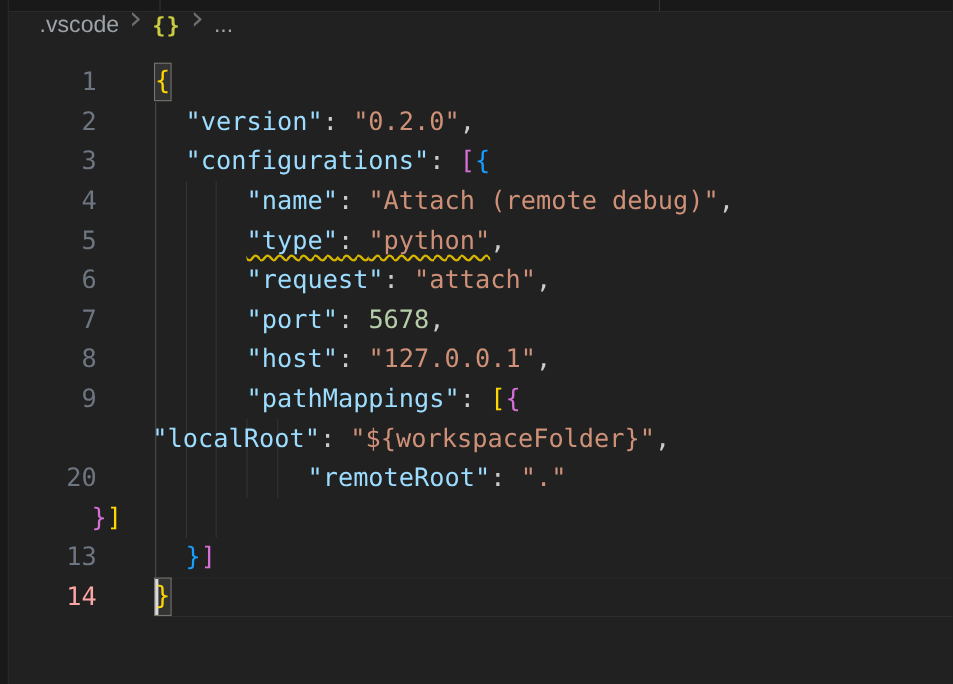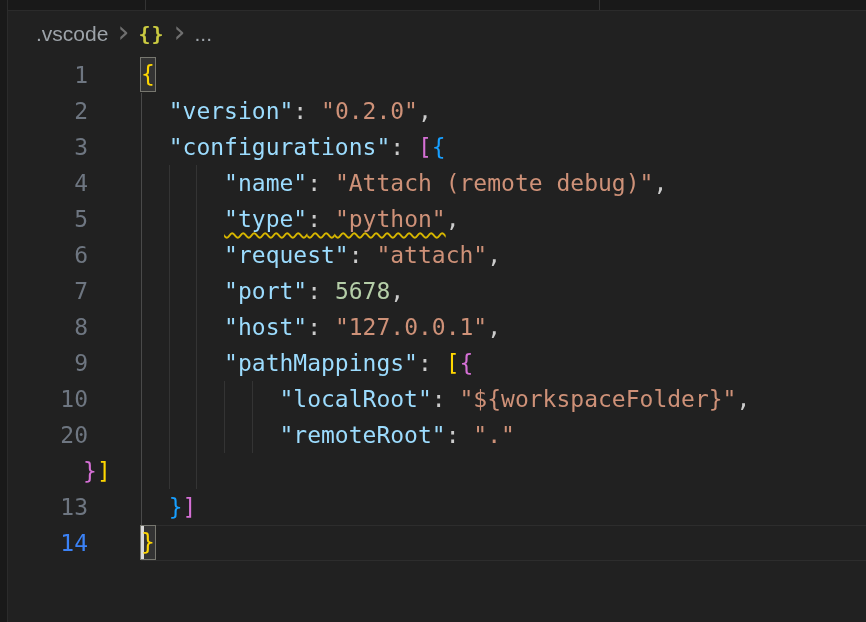--- a/index.html
+++ b/index.html
@@ -11,37 +11,37 @@
   
   .tab-bar{position:absolute;top:0;left:0;right:0;height:10px;background:#191919;border-bottom:1px solid #2b2b2b;}
   .tab-sep{position:absolute;top:0;width:1px;height:10px;background:#343434;}
   .tab-sep.s1{left:145px;}
   .tab-sep.s2{left:599px;}
   
   .left-strip{position:absolute;top:0;left:0;width:7px;height:622px;background:#191919;border-right:1px solid #2b2b2b;z-index:6;}
   
   .breadcrumbs{
     position:absolute;top:11px;left:0;right:0;height:46px;
-    display:flex;align-items:center;padding-left:36px;gap:9px;
+    display:flex;align-items:flex-start;padding-left:36px;gap:9px;
     font-family:"Liberation Sans",sans-serif;font-size:21px;color:#9da3a9;
     background:#212121;
   }
   .crumb{color:#9da3a9;cursor:pointer;}
   .chevron{color:#6f6f6f;font-size:30px;line-height:20px;font-family:"DejaVu Sans",sans-serif;margin-top:-4px;}
   .json-icon{color:#cbcb41;font-size:20px;font-weight:bold;font-family:"DejaVu Sans Mono",monospace;letter-spacing:1px;}
   
   .editor{position:absolute;top:57px;left:0;right:0;bottom:0;background:#212121;}
   .lines{position:relative;}
   .guides{position:absolute;left:141px;top:0;bottom:0;z-index:0;}
   .guide{position:absolute;width:1px;background:#343434;}
   .guide.active{background:#4a4a4a;}
   .line{display:flex;height:36px;line-height:36px;font-size:23px;position:relative;z-index:1;}
   .num{width:141px;padding-right:53px;text-align:right;color:#6e7681;box-sizing:border-box;flex:none;user-select:none;}
   .code{flex:1;white-space:pre;color:#cccccc;}
-  .line.active .num{color:#3b82f6;padding-left:28px;}
+  .line.active .num{color:#fca5a5;padding-left:28px;}
   .line.active .code{box-shadow:inset 0 1px 0 #2d2d2d, inset 0 -1px 0 #2d2d2d;}
   
   .k{color:#9CDCFE;}
   .s{color:#CE9178;}
   .n{color:#B5CEA8;text-align:right;}
   .p{color:#CCCCCC;}
   .b1{color:#FFD700;}
   .b2{color:#D670D6;}
   .b3{color:#179FFF;}
   
@@ -114,21 +114,20 @@
       </div>
       <div class="line">
         <div class="num">8</div>
         <div class="code">      <span class="k">"host"</span><span class="p">: </span><span class="s">"127.0.0.1"</span><span class="p">,</span></div>
       </div>
       <div class="line">
         <div class="num">9</div>
         <div class="code">      <span class="k">"pathMappings"</span><span class="p">: </span><span class="b1">[</span><span class="b2">{</span></div>
       </div>
       <div class="line">
-        <div class="num">10</div>
         <div class="code">          <span class="k">"localRoot"</span><span class="p">: </span><span class="s">"${workspaceFolder}"</span><span class="p">,</span></div>
       </div>
       <div class="line">
         <div class="num">20</div>
         <div class="code">          <span class="k">"remoteRoot"</span><span class="p">: </span><span class="s">"."</span></div>
       </div>
       <div class="line">
         <div class="code">      <span class="b2">}</span><span class="b1">]</span></div>
       </div>
       <div class="line">

